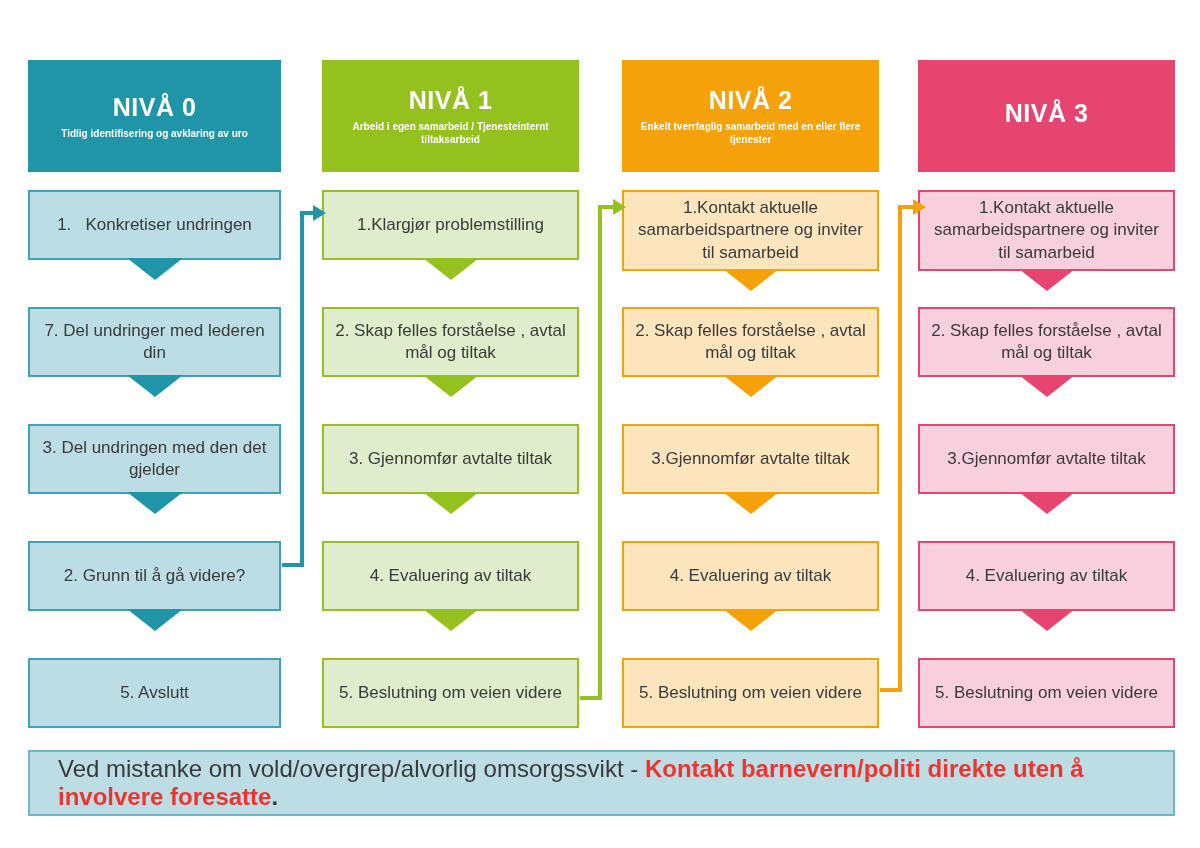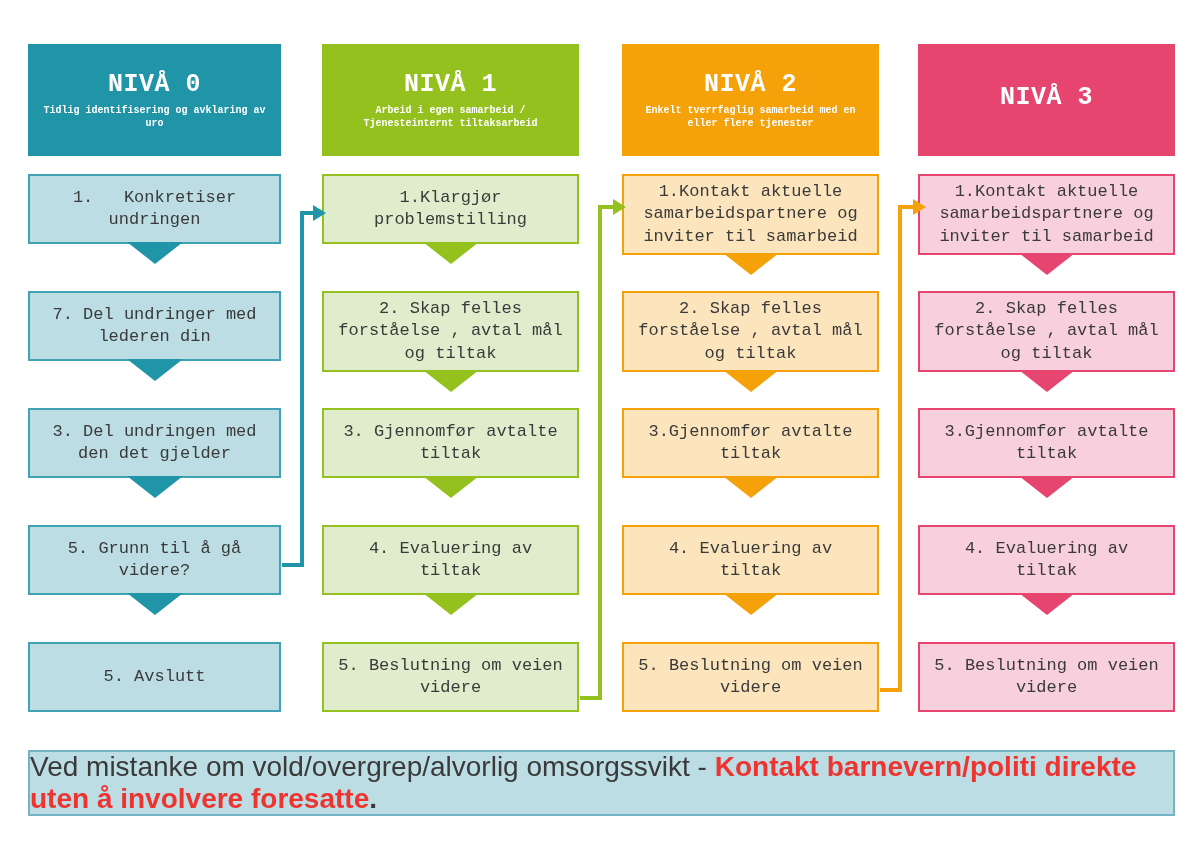--- a/index.html
+++ b/index.html
@@ -1,20 +1,20 @@
 <!DOCTYPE html>
 <html style="--teal: #2095a8; --teal_fill: #bcdde4; --teal_box_border: #3fa3b4; --green: #95c11f; --green_fill: #e0edcc; --orange: #f4a10a; --orange_fill: #fce5bd; --pink: #e5456f; --pink_fill: #f8cfdc; --text_dark: #3a3a3a; --alert_red: #ee3430; --banner_border: #74b3c1;"><head>
 <meta charset="utf-8">
 <style>
   html,body { margin:0; padding:0; background:#ffffff; }
   #canvas {
     position:relative; width:1200px; height:848px; background:#ffffff;
     font-family:"Liberation Sans","DejaVu Sans",sans-serif; overflow:hidden;
   }
-  .column { position:absolute; top:44px;font-family:Liberation Mono, monospace; }
+  .column { position:absolute; top:60px; }
   #col0 { left:28px;  width:253px; }
   #col1 { left:322px; width:257px; }
   #col2 { left:622px; width:257px; }
   #col3 { left:918px; width:257px; }
 
   .header {
     height:112px; margin-bottom:18px; box-sizing:border-box;
     display:flex; flex-direction:column; justify-content:center; align-items:center;
     color:#ffffff; text-align:center; padding:4px 10px;
   }
@@ -56,21 +56,21 @@
   .connector-teal   .connector-head { fill:var(--teal); }
   .connector-green  .connector-path { stroke:var(--green); }
   .connector-green  .connector-head { fill:var(--green); }
   .connector-orange .connector-path { stroke:var(--orange); }
   .connector-orange .connector-head { fill:var(--orange); }
 
   .footer-banner {
     position:absolute; left:28px; top:750px; width:1147px; height:66px; box-sizing:border-box;
     background:var(--teal_fill); border:2px solid var(--banner_border);
     display:flex; align-items:center; justify-content:center;
-    font-size:28px; color:var(--text_dark);
+    font-size:24px; color:var(--text_dark);padding-left:28px;
   }
   .footer-banner .alert { color:var(--alert_red); font-weight:700; }
   .footer-banner .suffix { font-weight:700; }
 </style>
 </head>
 <body>
 
 <div id="canvas">
 
   <div class="column col-teal" id="col0">
@@ -84,21 +84,21 @@
     </div>
     <div class="slot">
       <div class="box">7. Del undringer med lederen din</div>
       <div class="arrow"></div>
     </div>
     <div class="slot">
       <div class="box">3. Del undringen med den det gjelder</div>
       <div class="arrow"></div>
     </div>
     <div class="slot">
-      <div class="box">5. Grunn til å gå videre?</div>
+      <div class="box">2. Grunn til å gå videre?</div>
       <div class="arrow"></div>
     </div>
     <div class="slot">
       <div class="box">5. Avslutt</div>
     </div>
   </div>
 
   <div class="column col-green" id="col1">
     <div class="header">
       <div class="title">NIVÅ 1</div>

